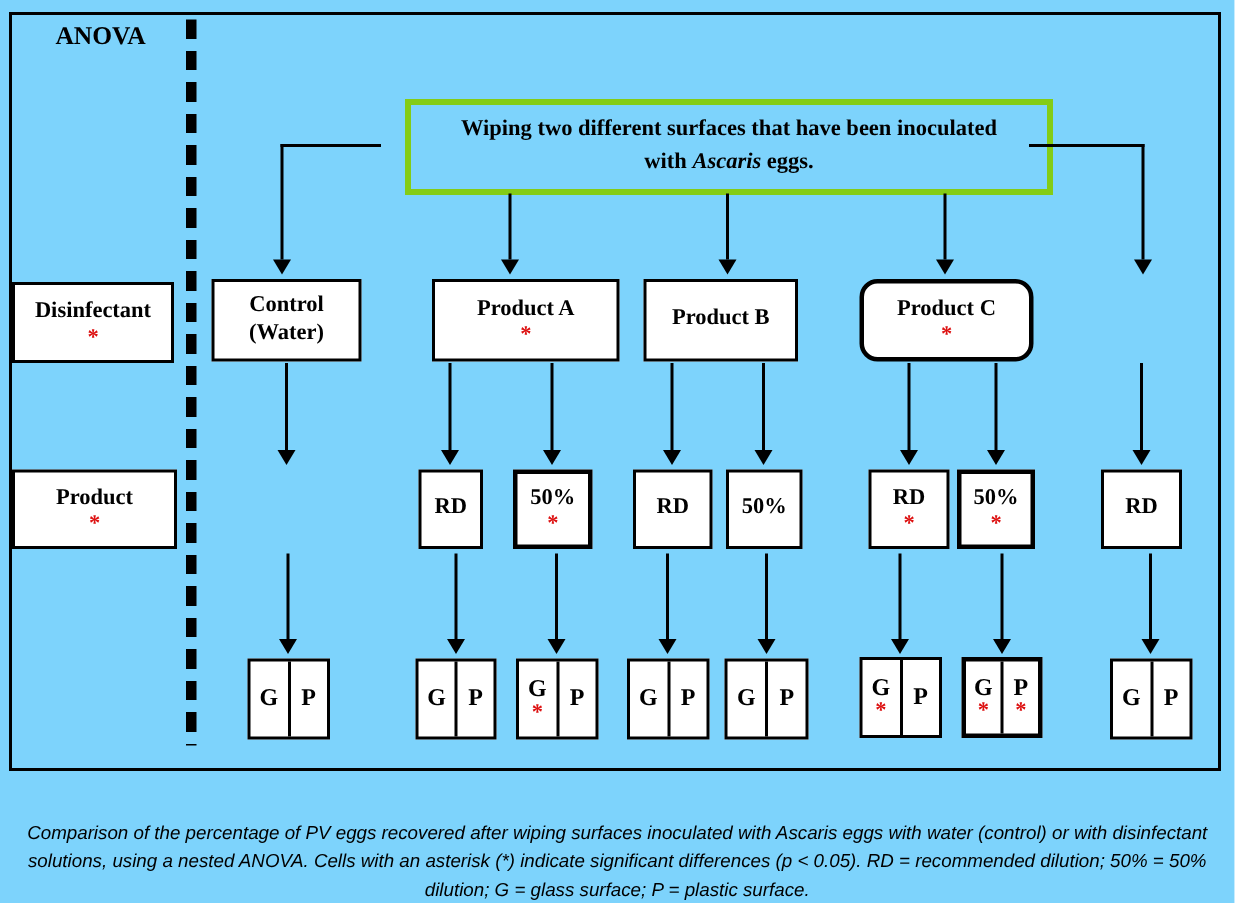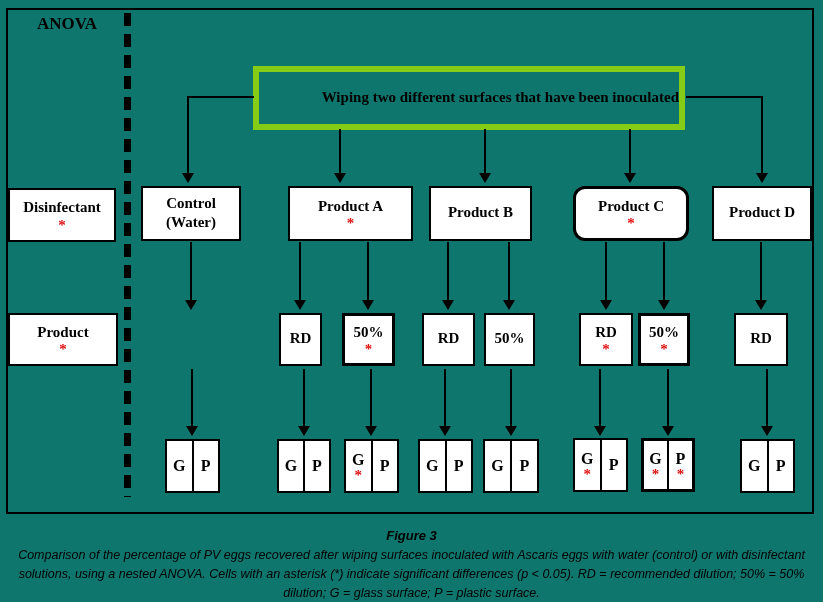--- a/index.html
+++ b/index.html
@@ -1,30 +1,30 @@
 <!DOCTYPE html>
 <html style="--ast: #dd1111;"><head>
 <meta charset="utf-8">
 <style>
   html,body{margin:0;padding:0;background:#fff;}
-  #stage{position:relative;width:823px;height:602px;background:#0f766e;overflow:hidden;
+  #stage{position:relative;width:823px;height:602px;background:#7dd3fc;overflow:hidden;
          font-family:"Liberation Serif","DejaVu Serif",serif;color:#000;}
   
   #frame{position:absolute;left:6px;top:8px;width:804px;height:502px;border:2px solid #000;}
   
   #dash{position:absolute;left:124px;top:13px;width:7px;height:484px;
         background:repeating-linear-gradient(to bottom,#000 0 13px,transparent 13px 21px);}
   
   .hdr{position:absolute;font-weight:bold;font-size:17px;text-align:center;}
   #hdr-left{left:10px;top:14px;width:114px;}
   #hdr-right{left:128px;top:14px;width:688px;}
   
-  #root-box{position:absolute;left:253px;top:66px;width:432px;height:64px;border:6px solid #84cc16;
+  #root-box{position:absolute;left:270px;top:66px;width:432px;height:64px;border:4px solid #84cc16;
             box-sizing:border-box;display:flex;flex-direction:column;justify-content:center;
-            align-items:flex-end;font-weight:bold;font-size:15px;line-height:1.45;text-align:center;}
+            align-items:center;font-weight:bold;font-size:15px;line-height:1.45;text-align:center;}
   .it{font-style:italic;}
   
   .box{position:absolute;border:2px solid #000;box-sizing:border-box;background:#fff;
        display:flex;flex-direction:column;justify-content:center;align-items:center;
        font-weight:bold;font-size:15px;line-height:1.25;text-align:center;}
   .ast{color:var(--ast,#d81414);font-weight:bold;font-size:15px;line-height:13px;display:block;}
   .box .ast{margin-top:2px;}
   
   #lbl-disinfectant{left:8px;top:188px;width:108px;height:54px;}
   #lbl-dilution{left:8px;top:313px;width:110px;height:53px;}
@@ -99,20 +99,25 @@
 <body>
 
 <div id="stage">
   <div id="frame"></div>
   <div id="dash"></div>
 
   <div class="hdr" id="hdr-left">ANOVA</div>
 
   <div id="root-box">
     <span>Wiping two different surfaces that have been inoculated</span>
+    <span>
+      <span>with</span>
+      <span class="it">Ascaris</span>
+      <span>eggs.</span>
+    </span>
   </div>
 
   <div class="h-line" id="hl-left"></div>
   <div class="h-line" id="hl-right"></div>
   <div class="arrow" id="a1-control"></div>
   <div class="arrow" id="a1-a"></div>
   <div class="arrow" id="a1-b"></div>
   <div class="arrow" id="a1-c"></div>
   <div class="arrow" id="a1-d"></div>
 
@@ -137,25 +142,20 @@
   </div>
   <div class="box" id="n-prod-b">
     <span>Product B</span>
     <span></span>
     <span class="ast"></span>
   </div>
   <div class="box" id="n-prod-c">
     <span>Product C</span>
     <span></span>
     <span class="ast">*</span>
-  </div>
-  <div class="box" id="n-prod-d">
-    <span>Product D</span>
-    <span></span>
-    <span class="ast"></span>
   </div>
 
   <div class="arrow" id="a2-na"></div>
   <div class="arrow" id="a2-a-rd"></div>
   <div class="arrow" id="a2-a-50"></div>
   <div class="arrow" id="a2-b-rd"></div>
   <div class="arrow" id="a2-b-50"></div>
   <div class="arrow" id="a2-c-rd"></div>
   <div class="arrow" id="a2-c-50"></div>
   <div class="arrow" id="a2-d"></div>
@@ -272,15 +272,14 @@
     <div class="cell cell-g">
       <span>G</span>
       <span class="ast"></span>
     </div>
     <div class="cell">
       <span>P</span>
       <span class="ast"></span>
     </div>
   </div>
 
-  <div id="fig-title">Figure 3</div>
   <div id="fig-caption">Comparison of the percentage of PV eggs recovered after wiping surfaces inoculated with Ascaris eggs with water (control) or with disinfectant solutions, using a nested ANOVA. Cells with an asterisk (*) indicate significant differences (p &lt; 0.05). RD = recommended dilution; 50% = 50% dilution; G = glass surface; P = plastic surface.</div>
 </div>
 
 </body></html>

